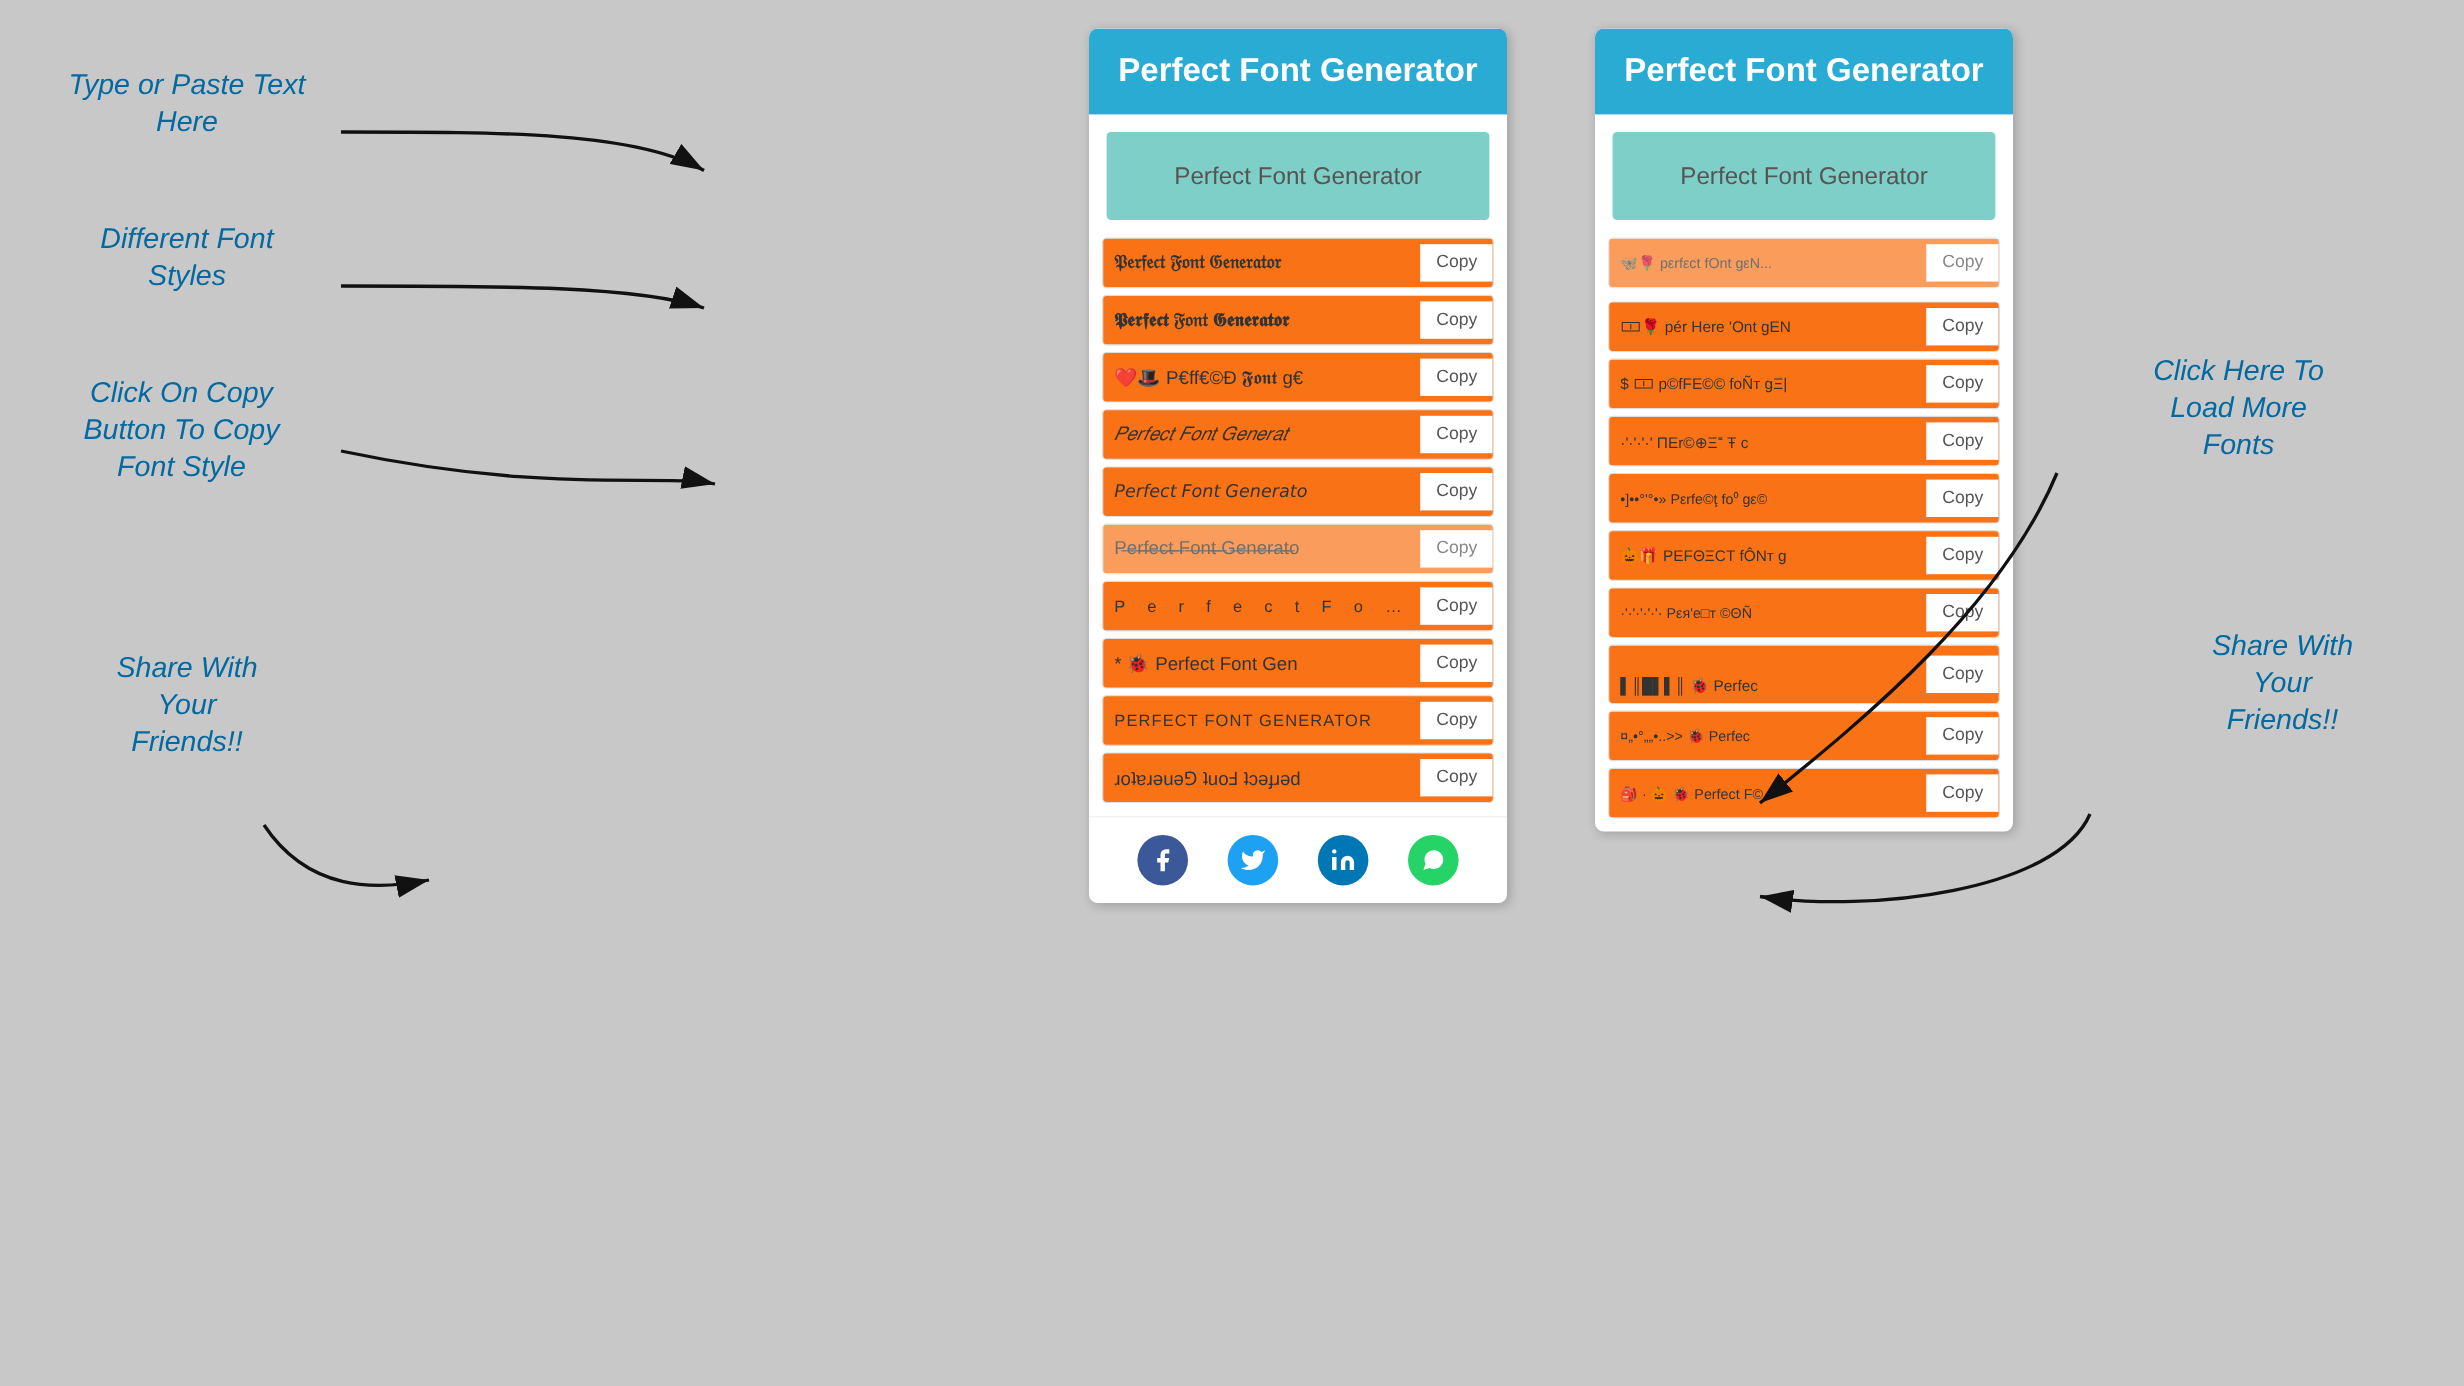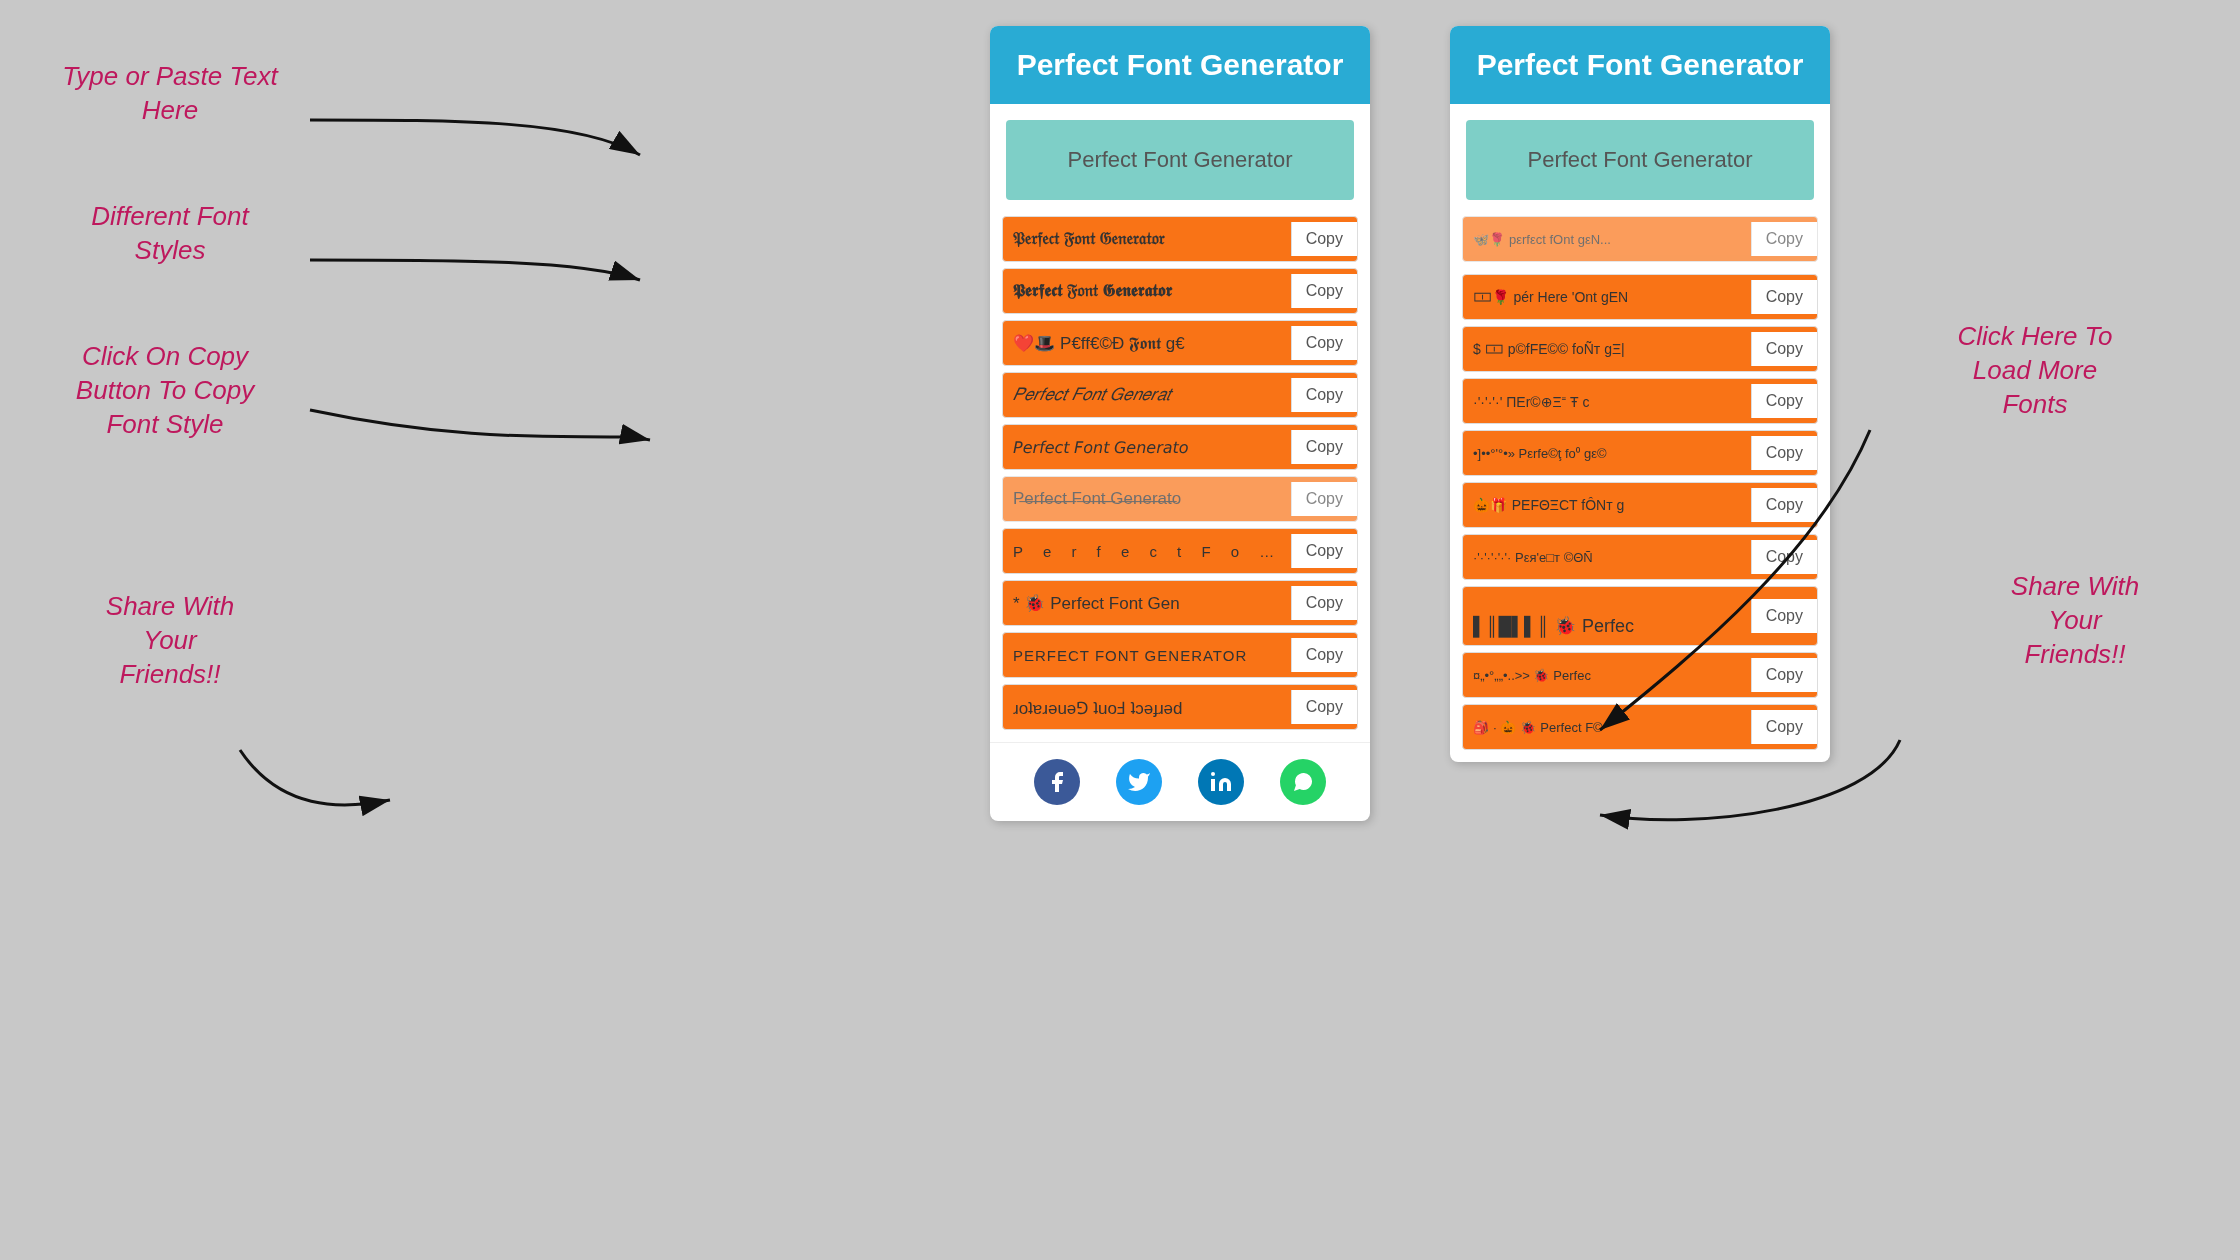--- a/index.html
+++ b/index.html
@@ -146,21 +146,21 @@
       align-items: center;
       justify-content: space-between;
       padding: 10px 16px;
     }
 
     
     .label {
       position: absolute;
       font-family: 'Comic Sans MS', cursive, sans-serif;
       font-size: 26px;
-      color: #be185d;
+      color: #0369a1;
       font-style: italic;
       text-align: center;
       line-height: 1.3;
     }
 
     
     .arrows-svg {
       position: absolute;
       top: 0;
       left: 0;
@@ -304,21 +304,21 @@
       </div>
       <div class="font-row">
         <span class="font-text" style="font-size:14px;">🎃🎁 PEFΘΞCT fÔNт g</span>
         <button class="copy-btn">Copy</button>
       </div>
       <div class="font-row">
         <span class="font-text" style="font-size:13px;">·'·'·'·'·'· Pεя'e□т ©ΘÑ</span>
         <button class="copy-btn">Copy</button>
       </div>
       <div class="font-row">
-        <span class="font-text" style="font-size:18px;margin-top:20px;">▌║█▌▌║ 🐞 Perfec</span>
+        <span class="font-text" style="font-size:14px;margin-top:20px;">▌║█▌▌║ 🐞 Perfec</span>
         <button class="copy-btn">Copy</button>
       </div>
       <div class="font-row">
         <span class="font-text" style="font-size:13px;">¤„•°„„•..&gt;&gt; 🐞 Perfec</span>
         <button class="copy-btn">Copy</button>
       </div>
       <div class="font-row">
         <span class="font-text" style="font-size:13px;">🎒 · 🎃 🐞 Perfect F©</span>
         <button class="copy-btn">Copy</button>
       </div>

